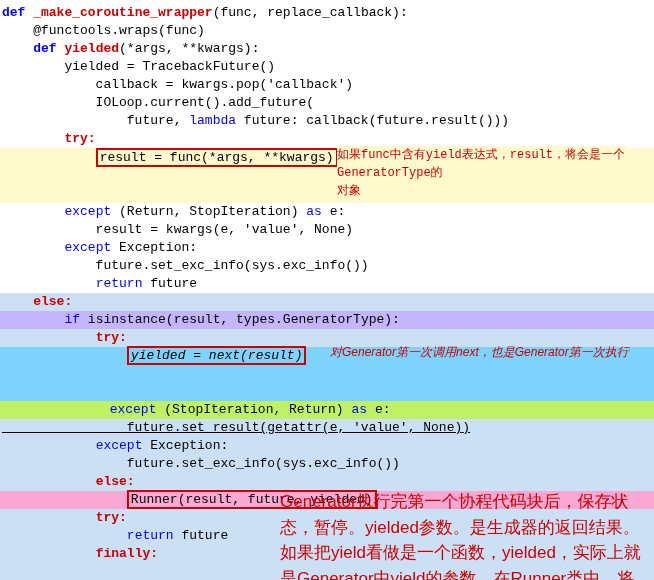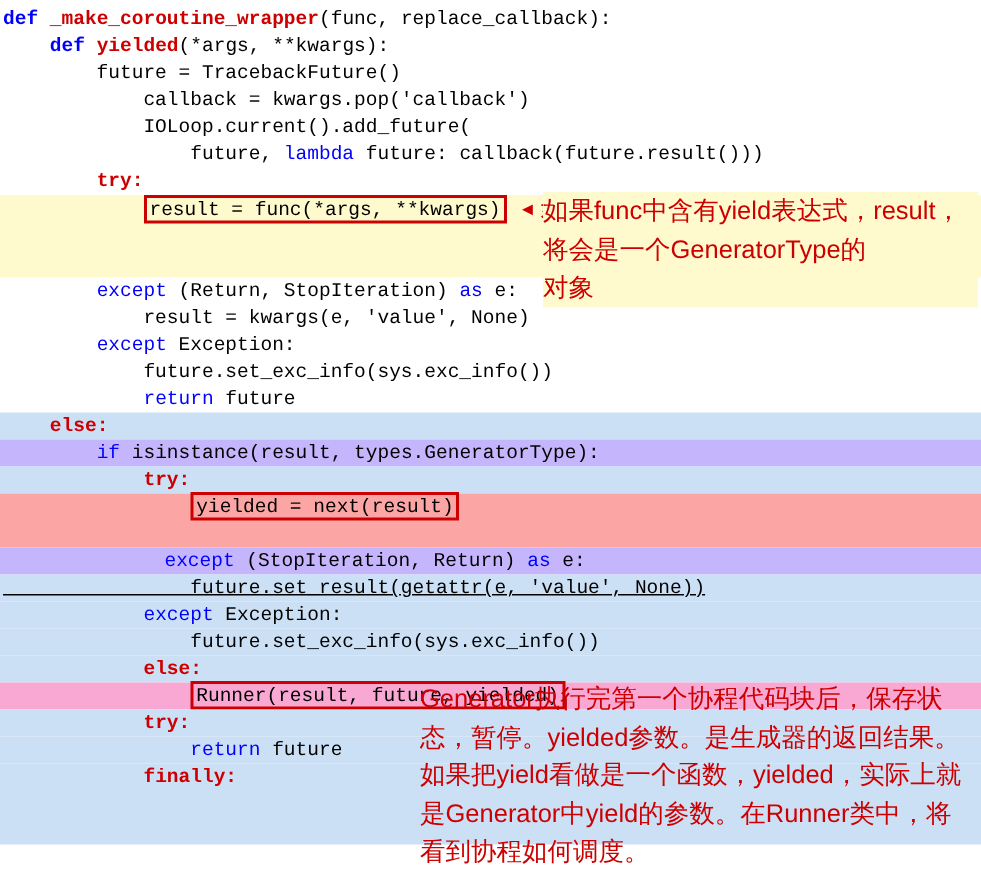--- a/index.html
+++ b/index.html
@@ -29,58 +29,60 @@
       padding-left: 2px;
     }
   </style>
 </head>
 <body>
 
 <div class="code-container" style="position:relative;">
 
   <div class="code-line"><span class="kw-def">def</span> <span class="kw-red">_make_coroutine_wrapper</span><span>(func, replace_callback):</span></div>
 
+  <div class="code-line">    @functools.wraps(func)</div>
 
   <div class="code-line">    <span class="kw-def">def</span> <span class="kw-red">yielded</span>(*args, **kwargs):</div>
 
-  <div class="code-line">        future = TracebackFuture()</div>
+  <div class="code-line">        yielded = TracebackFuture()</div>
 
 
   <div class="code-line">            callback = kwargs.pop('callback')</div>
 
   <div class="code-line">            IOLoop.current().add_future(</div>
 
   <div class="code-line">                future, <span class="kw-keyword">lambda</span> future: callback(future.result()))</div>
 
   <div class="code-line">        <span class="kw-red">try:</span></div>
 
   <div class="code-line" style="position:relative; background:#fffacd;">            <span style="border:2px solid #cc0000; display:inline; padding:0 2px;margin-top:34px;">result = func(*args, **kwargs)</span><span style="display:inline-block; color:#cc0000; margin-left:8px; font-family:'Microsoft YaHei',SimSun,Arial,sans-serif; font-size:12px; font-weight:bold;">◄ 如果func中含有yield表达式，</span>
-    <div style="position:absolute; left:362px; top:-2px; width:290px; font-family:Liberation Sans, sans-serif; font-size:17px; color:#cc0000; line-height:1.5; white-space:normal; background:#fffacd;">如果func中含有yield表达式，result，将会是一个GeneratorType的<br>对象</div>
+    <div style="position:absolute; left:337px; top:-2px; width:290px; font-family:Liberation Mono, monospace; font-size:12px; color:#cc0000; line-height:1.5; white-space:normal; background:#fffacd;">如果func中含有yield表达式，result，将会是一个GeneratorType的<br>对象</div>
   </div>
 
   <div class="code-line">        <span class="kw-keyword">except</span> (Return, StopIteration) <span class="kw-keyword">as</span> e:</div>
 
   <div class="code-line">            result = kwargs(e, 'value', None)</div>
 
   <div class="code-line">        <span class="kw-keyword">except</span> Exception:</div>
 
   <div class="code-line">            future.set_exc_info(sys.exc_info())</div>
 
   <div class="code-line">            <span class="kw-keyword">return</span> future</div>
 
   <div class="code-line" style="background:#cce0f5;">    <span class="kw-red">else:</span></div>
 
   <div class="code-line" style="background:#c4b5fd;">        <span class="kw-keyword">if</span> isinstance(result, types.GeneratorType):</div>
 
   <div class="code-line" style="background:#cce0f5;">            <span class="kw-red">try:</span></div>
 
-  <div class="code-line" style="position:relative; background:#fca5a5;">                <span style="border:2px solid #cc0000; display:inline; padding:0 2px;">yielded = next(result)</span>
+  <div class="code-line" style="position:relative; background:#7dd3fc;font-style:italic;">                <span style="border:2px solid #cc0000; display:inline; padding:0 2px;">yielded = next(result)</span>
+    <div style="position:absolute; left:330px; top:-4px; width:300px; font-family:'Microsoft YaHei',SimSun,Arial,sans-serif; font-size:12px; color:#cc0000; line-height:1.5; white-space:normal;">对Generator第一次调用next，也是Generator第一次执行</div>
   </div>
 
-  <div class="code-line" style="background:#c4b5fd;padding-left:16px;">            <span class="kw-keyword">except</span> (StopIteration, Return) <span class="kw-keyword">as</span> e:</div>
+  <div class="code-line" style="background:#bef264;padding-left:16px;">            <span class="kw-keyword">except</span> (StopIteration, Return) <span class="kw-keyword">as</span> e:</div>
 
   <div class="code-line" style="background:#cce0f5;text-decoration:underline;">                future.set_result(getattr(e, 'value', None))</div>
 
   <div class="code-line" style="background:#cce0f5;">            <span class="kw-keyword">except</span> Exception:</div>
 
   <div class="code-line" style="background:#cce0f5;">                future.set_exc_info(sys.exc_info())</div>
 
   <div class="code-line" style="background:#cce0f5;">            <span class="kw-red">else:</span></div>
 
   <div class="code-line" style="background:#f9a8d4;">                <span style="border:2px solid #cc0000; display:inline; padding:0 2px;">Runner(result, future, yielded)</span></div>

